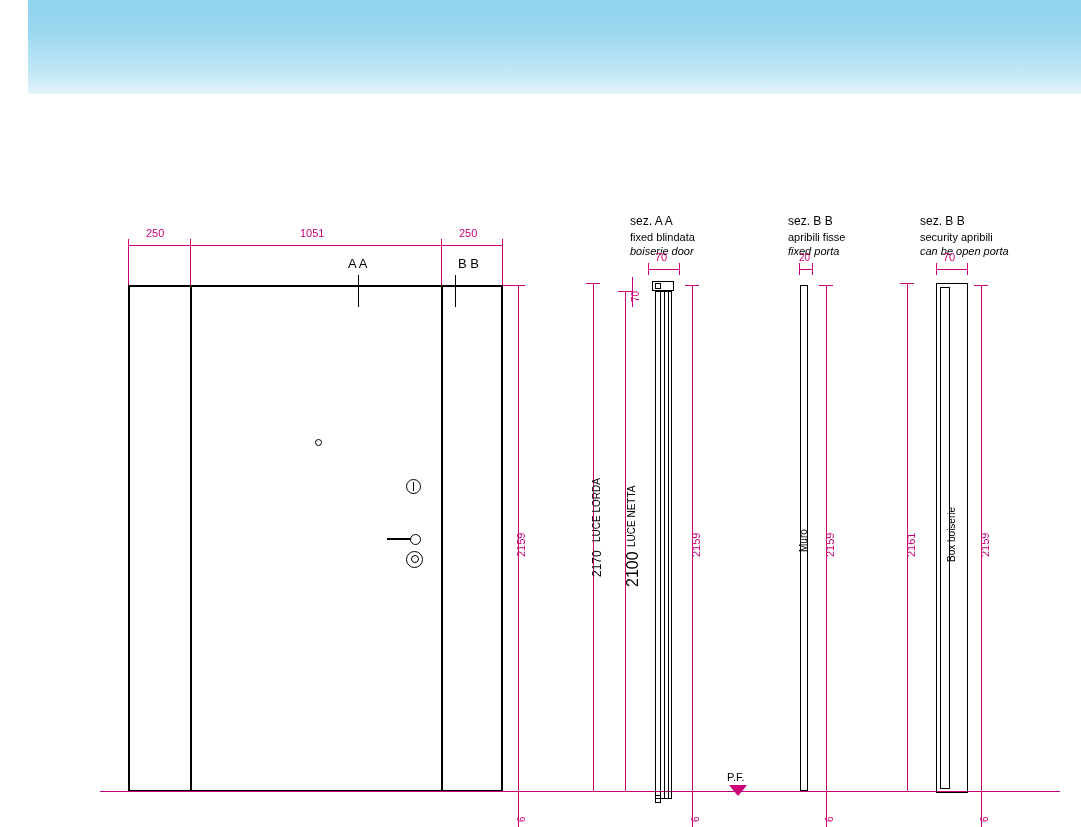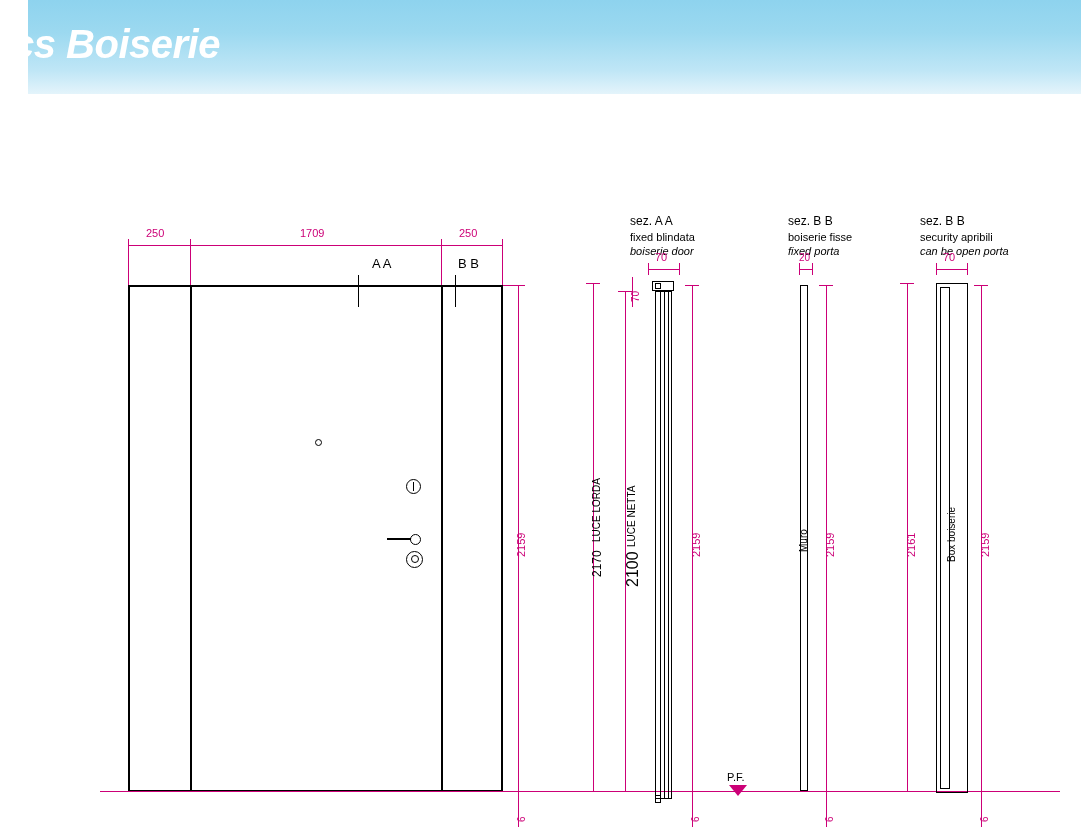--- a/index.html
+++ b/index.html
@@ -116,42 +116,41 @@
     border-left: 9px solid transparent;
     border-right: 9px solid transparent;
     border-top: 11px solid #cc0077;
   }
 </style>
 </head>
 <body>
 
 <div id="header-banner">
   <div id="header-accent"></div>
-  <div id="header-title">cs Boiserie</div>
 </div>
 <div id="header-underline"></div>
 
 <div id="drawing">
 
   <div class="hline mag" style="left:128px; top:148px; width:375px;"></div>
   <div class="tick" style="left:128px; top:142px; height:13px;"></div>
   <div class="tick" style="left:190px; top:142px; height:13px;"></div>
   <div class="tick" style="left:441px; top:142px; height:13px;"></div>
   <div class="tick" style="left:502px; top:142px; height:13px;"></div>
 
   <div class="vline mag" style="left:128px; top:148px; height:40px;"></div>
   <div class="vline mag" style="left:190px; top:148px; height:40px;"></div>
   <div class="vline mag" style="left:441px; top:148px; height:40px;"></div>
   <div class="vline mag" style="left:502px; top:148px; height:40px;"></div>
 
   <div class="lbl magenta" style="left:146px; top:130px;">250</div>
-  <div class="lbl magenta" style="left:300px; top:130px;">1709</div>
+  <div class="lbl magenta" style="left:300px; top:130px;">1051</div>
   <div class="lbl magenta" style="left:459px; top:130px;">250</div>
 
-  <div class="lbl" style="left:372px; top:160px; font-size:13px;text-align:center;">A A</div>
+  <div class="lbl" style="left:348px; top:160px; font-size:13px;text-align:center;">A A</div>
   <div class="vline" style="left:358px; top:178px; height:32px;"></div>
   <div class="lbl" style="left:458px; top:160px; font-size:13px;">B B</div>
   <div class="vline" style="left:455px; top:178px; height:32px;"></div>
 
   <div class="rect thick" style="left:128px; top:188px; width:375px; height:507px;"></div>
 
   <div class="vline thick" style="left:190px; top:188px; height:507px;"></div>
   <div class="vline thick" style="left:441px; top:188px; height:507px;"></div>
 
   <div class="dot" style="left:315px; top:342px; width:5px; height:5px;"></div>
@@ -211,21 +210,21 @@
   <div class="hline mag" style="left:685px; top:694px; width:14px;"></div>
   <div class="lbl magenta vert" style="left:690px; top:460px;">2159</div>
 
   <div class="vline mag" style="left:692px; top:694px; height:36px;"></div>
   <div class="lbl magenta small vert" style="left:690px; top:725px;">6</div>
 
   <div class="lbl" style="left:727px; top:674px; font-size:11px;">P.F.</div>
   <div class="pf-tri" style="left:729px; top:688px;"></div>
 
   <div class="lbl" style="left:788px; top:118px; font-size:12px;">sez. B B</div>
-  <div class="lbl" style="left:788px; top:134px; font-size:11px;">boiserie fisse</div>
+  <div class="lbl" style="left:788px; top:134px; font-size:11px;">apribili fisse</div>
   <div class="lbl ital" style="left:788px; top:148px; font-size:11px;">fixed porta</div>
 
   <div class="hline mag" style="left:799px; top:172px; width:14px;"></div>
   <div class="tick" style="left:799px; top:166px; height:12px;"></div>
   <div class="tick" style="left:812px; top:166px; height:12px;"></div>
   <div class="lbl magenta small" style="left:799px; top:155px;">20</div>
 
   <div class="rect" style="left:800px; top:188px; width:8px; height:506px;"></div>
   <div class="lbl vert small" style="left:798px; top:455px;">Muro</div>
 

